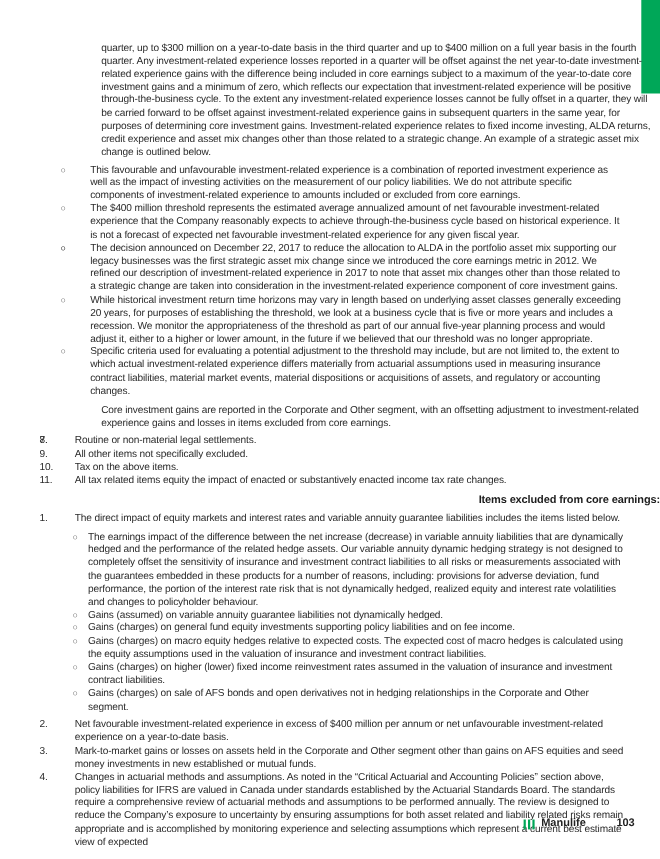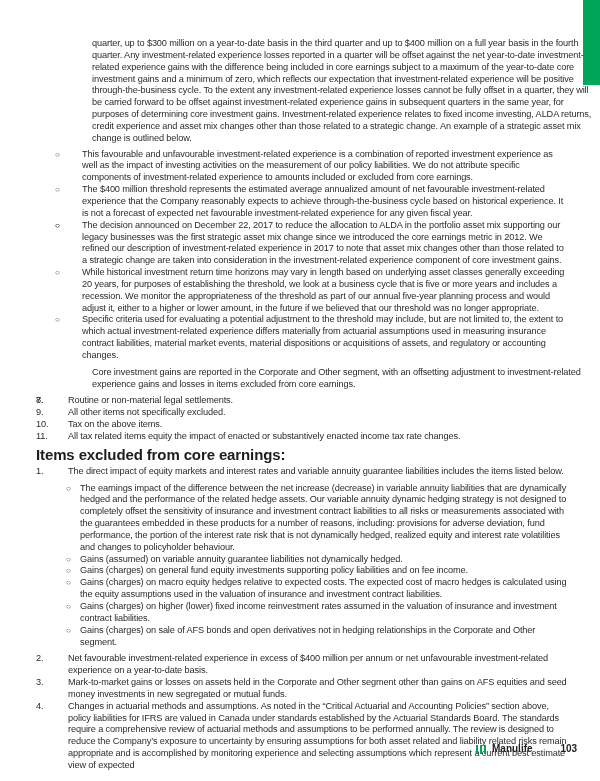--- a/index.html
+++ b/index.html
@@ -17,21 +17,21 @@
   .sub-list li { position: relative; padding-left: 82px; width: 486px; }
   .sub-list li .bul { position: absolute; left: 55px; top: 0; font-size: 8px; color: #444; }
   .sub-list.lower { margin-top: 5px; }
   .sub-list.lower li { padding-left: 80px; width: 488px; }
   .sub-list.lower li .bul { left: 66px; }
   .num-list { list-style: none; margin: 0; padding: 0; }
   .num-list li { position: relative; padding-left: 68px; width: 500px; }
   .num-list li .num { position: absolute; left: 36px; top: 0; }
   .gap-s { height: 5px; }
   .gap-m { height: 6px; }
-  .heading { margin-left: 36px; font-weight: bold; color: #1d1d1d; font-size: 15px; }
+  .heading { font-weight: bold; color: #1d1d1d; font-size: 10px; text-align: right; }
   .footer { position: absolute; left: 476px; top: 743px; height: 12px; display: flex; align-items: center; }
   .logo-mark { display: flex; gap: 2px; margin-right: 6px; }
   .logo-mark span { width: 2px; height: 9px; background: #00a758; display: block; }
   .brand { font-weight: bold; font-size: 10px; color: #222; letter-spacing: 0; }
   .page-num { margin-left: 28px; font-size: 10px; color: #222; font-weight: bold; }
 </style>
 </head>
 <body>
 
 <div class="tab-bar"></div>
@@ -76,21 +76,21 @@
     <li><span class="bul">○</span><span>Gains (assumed) on variable annuity guarantee liabilities not dynamically hedged.</span></li>
     <li><span class="bul">○</span><span>Gains (charges) on general fund equity investments supporting policy liabilities and on fee income.</span></li>
     <li><span class="bul">○</span><span>Gains (charges) on macro equity hedges relative to expected costs. The expected cost of macro hedges is calculated using the equity assumptions used in the valuation of insurance and investment contract liabilities.</span></li>
     <li><span class="bul">○</span><span>Gains (charges) on higher (lower) fixed income reinvestment rates assumed in the valuation of insurance and investment contract liabilities.</span></li>
     <li><span class="bul">○</span><span>Gains (charges) on sale of AFS bonds and open derivatives not in hedging relationships in the Corporate and Other segment.</span></li>
   </ul>
 
   <div class="gap-s"></div>
   <ol class="num-list">
     <li><span class="num">2.</span><span>Net favourable investment-related experience in excess of $400 million per annum or net unfavourable investment-related experience on a year-to-date basis.</span></li>
-    <li><span class="num">3.</span><span>Mark-to-market gains or losses on assets held in the Corporate and Other segment other than gains on AFS equities and seed money investments in new segregated or mutual funds.</span></li>
+    <li><span class="num">3.</span><span>Mark-to-market gains or losses on assets held in the Corporate and Other segment other than gains on AFS equities and seed money investments in new established or mutual funds.</span></li>
     <li><span class="num">4.</span><span>Changes in actuarial methods and assumptions. As noted in the “Critical Actuarial and Accounting Policies” section above, policy liabilities for IFRS are valued in Canada under standards established by the Actuarial Standards Board. The standards require a comprehensive review of actuarial methods and assumptions to be performed annually. The review is designed to reduce the Company’s exposure to uncertainty by ensuring assumptions for both asset related and liability related risks remain appropriate and is accomplished by monitoring experience and selecting assumptions which represent a current best estimate view of expected</span></li>
   </ol>
 </div>
 
 <div class="footer">
   <span class="logo-mark">
       <span></span>
       <span></span>
       <span></span>
     </span>

